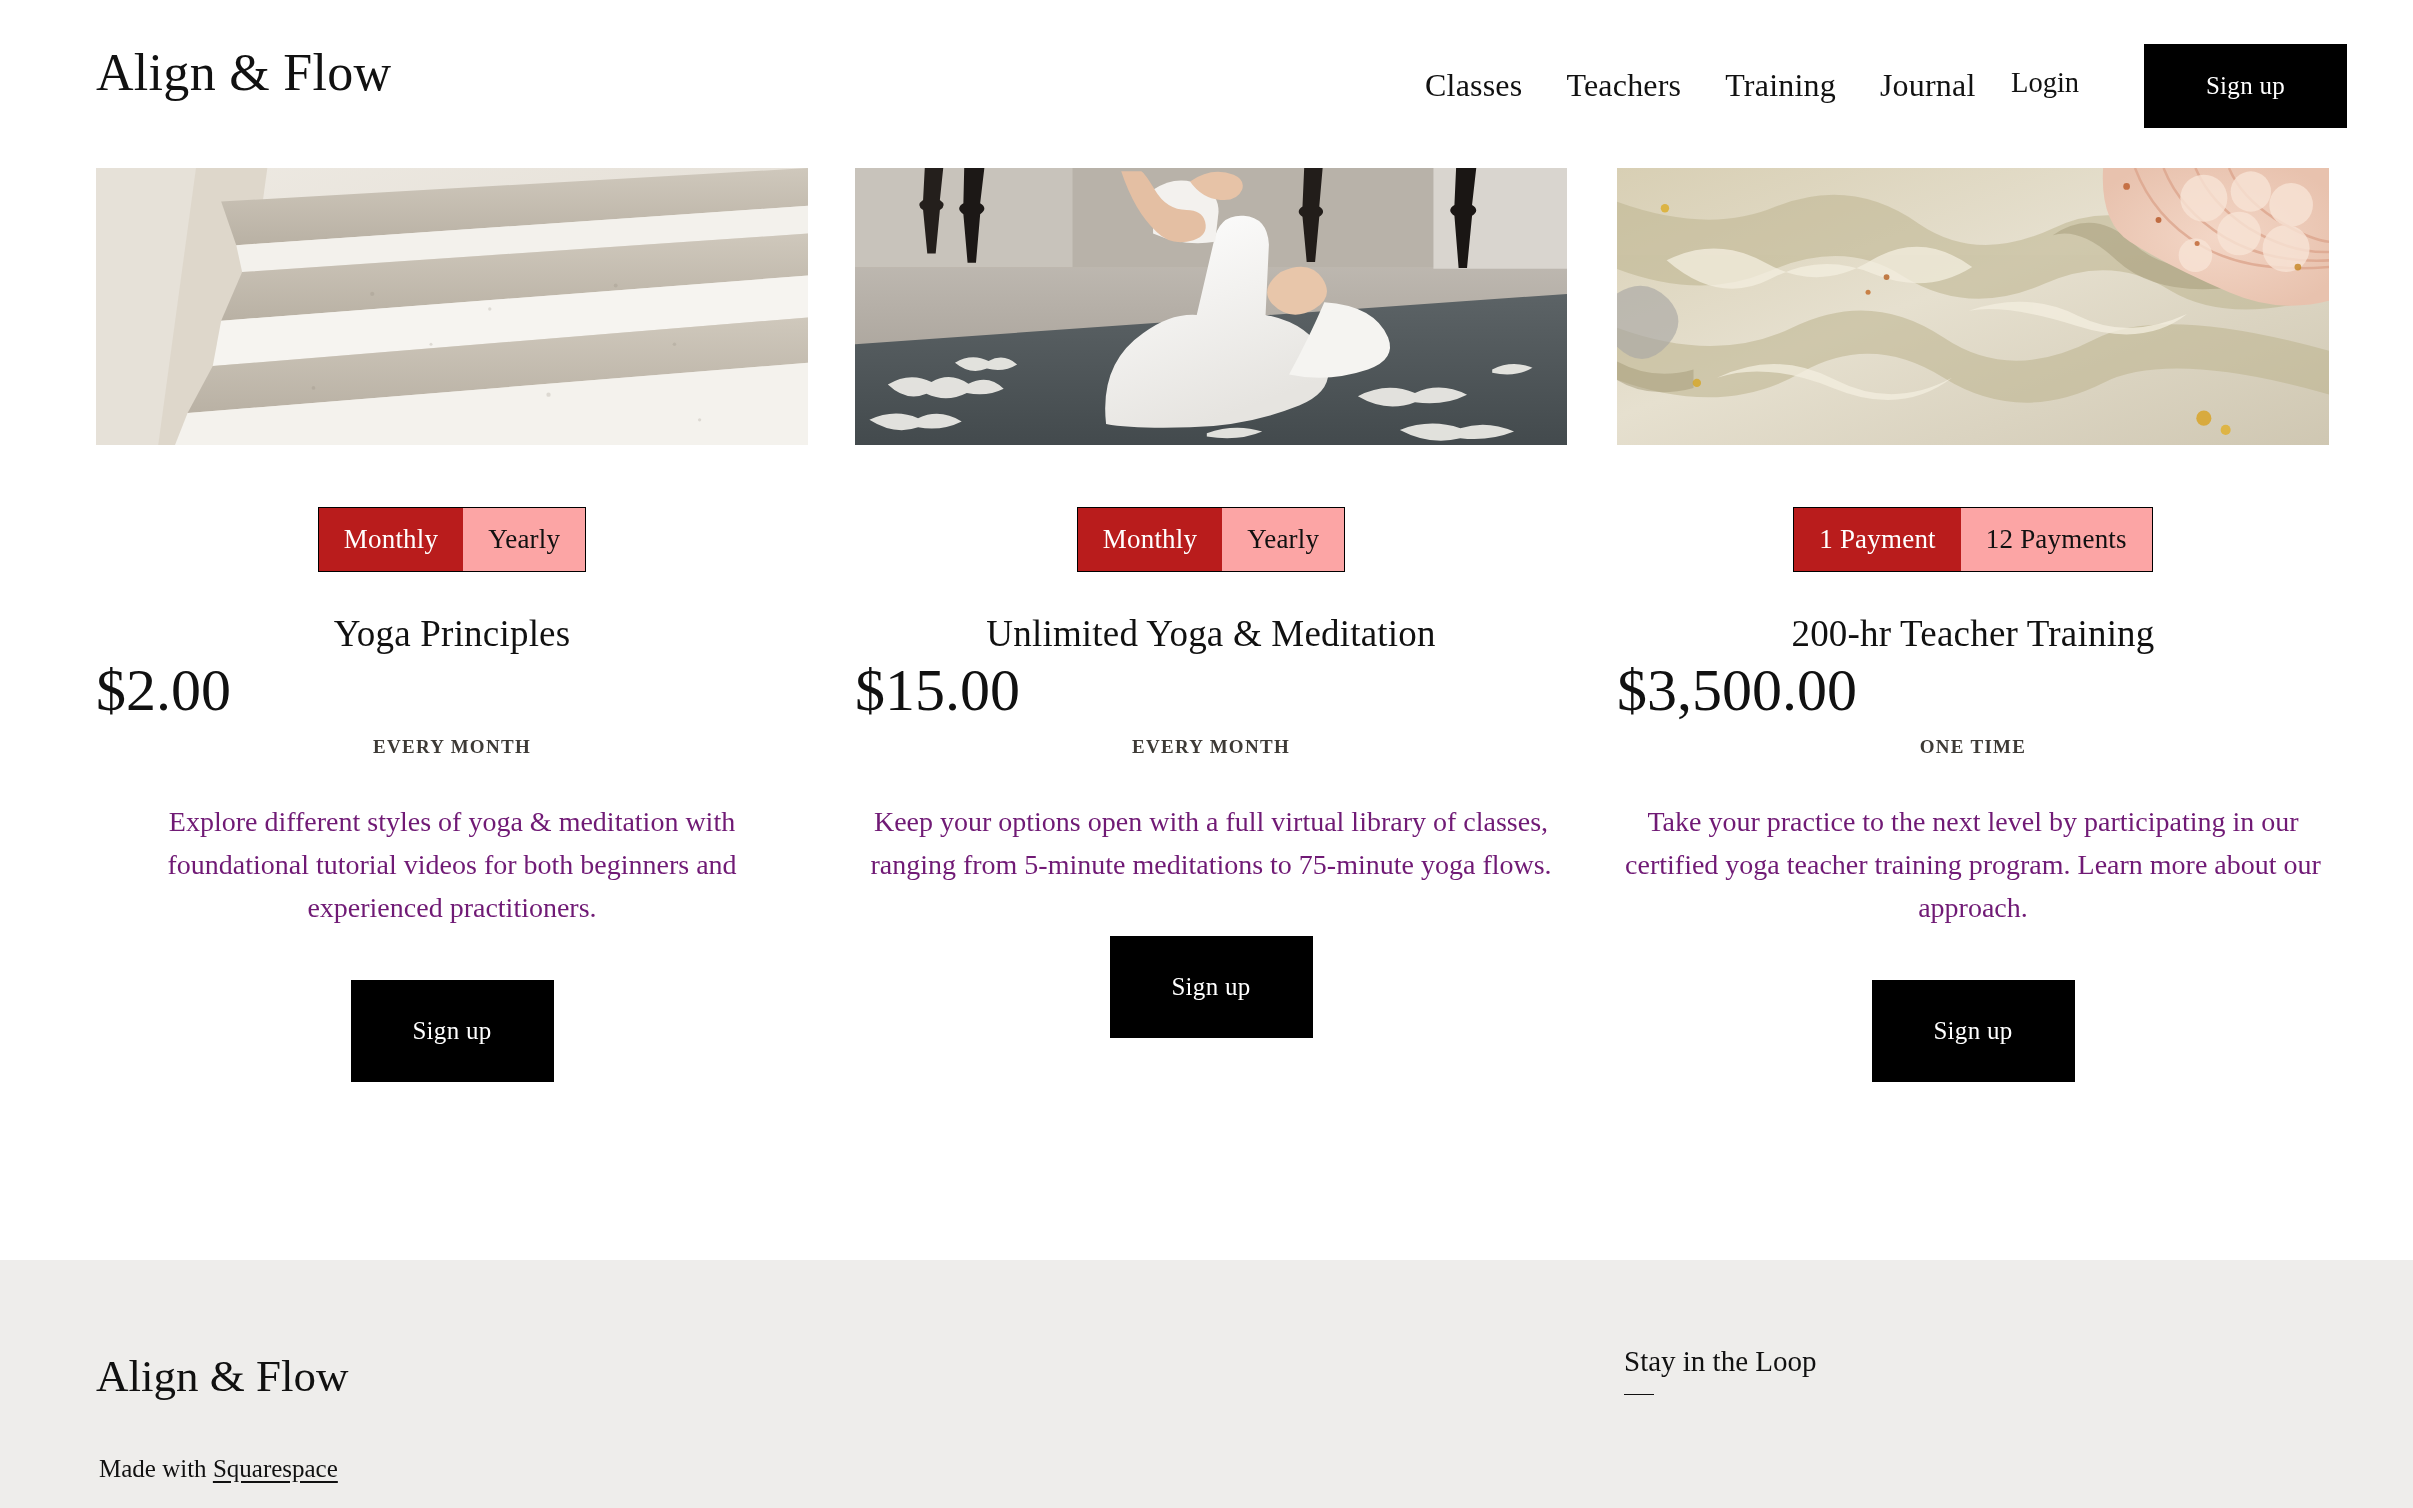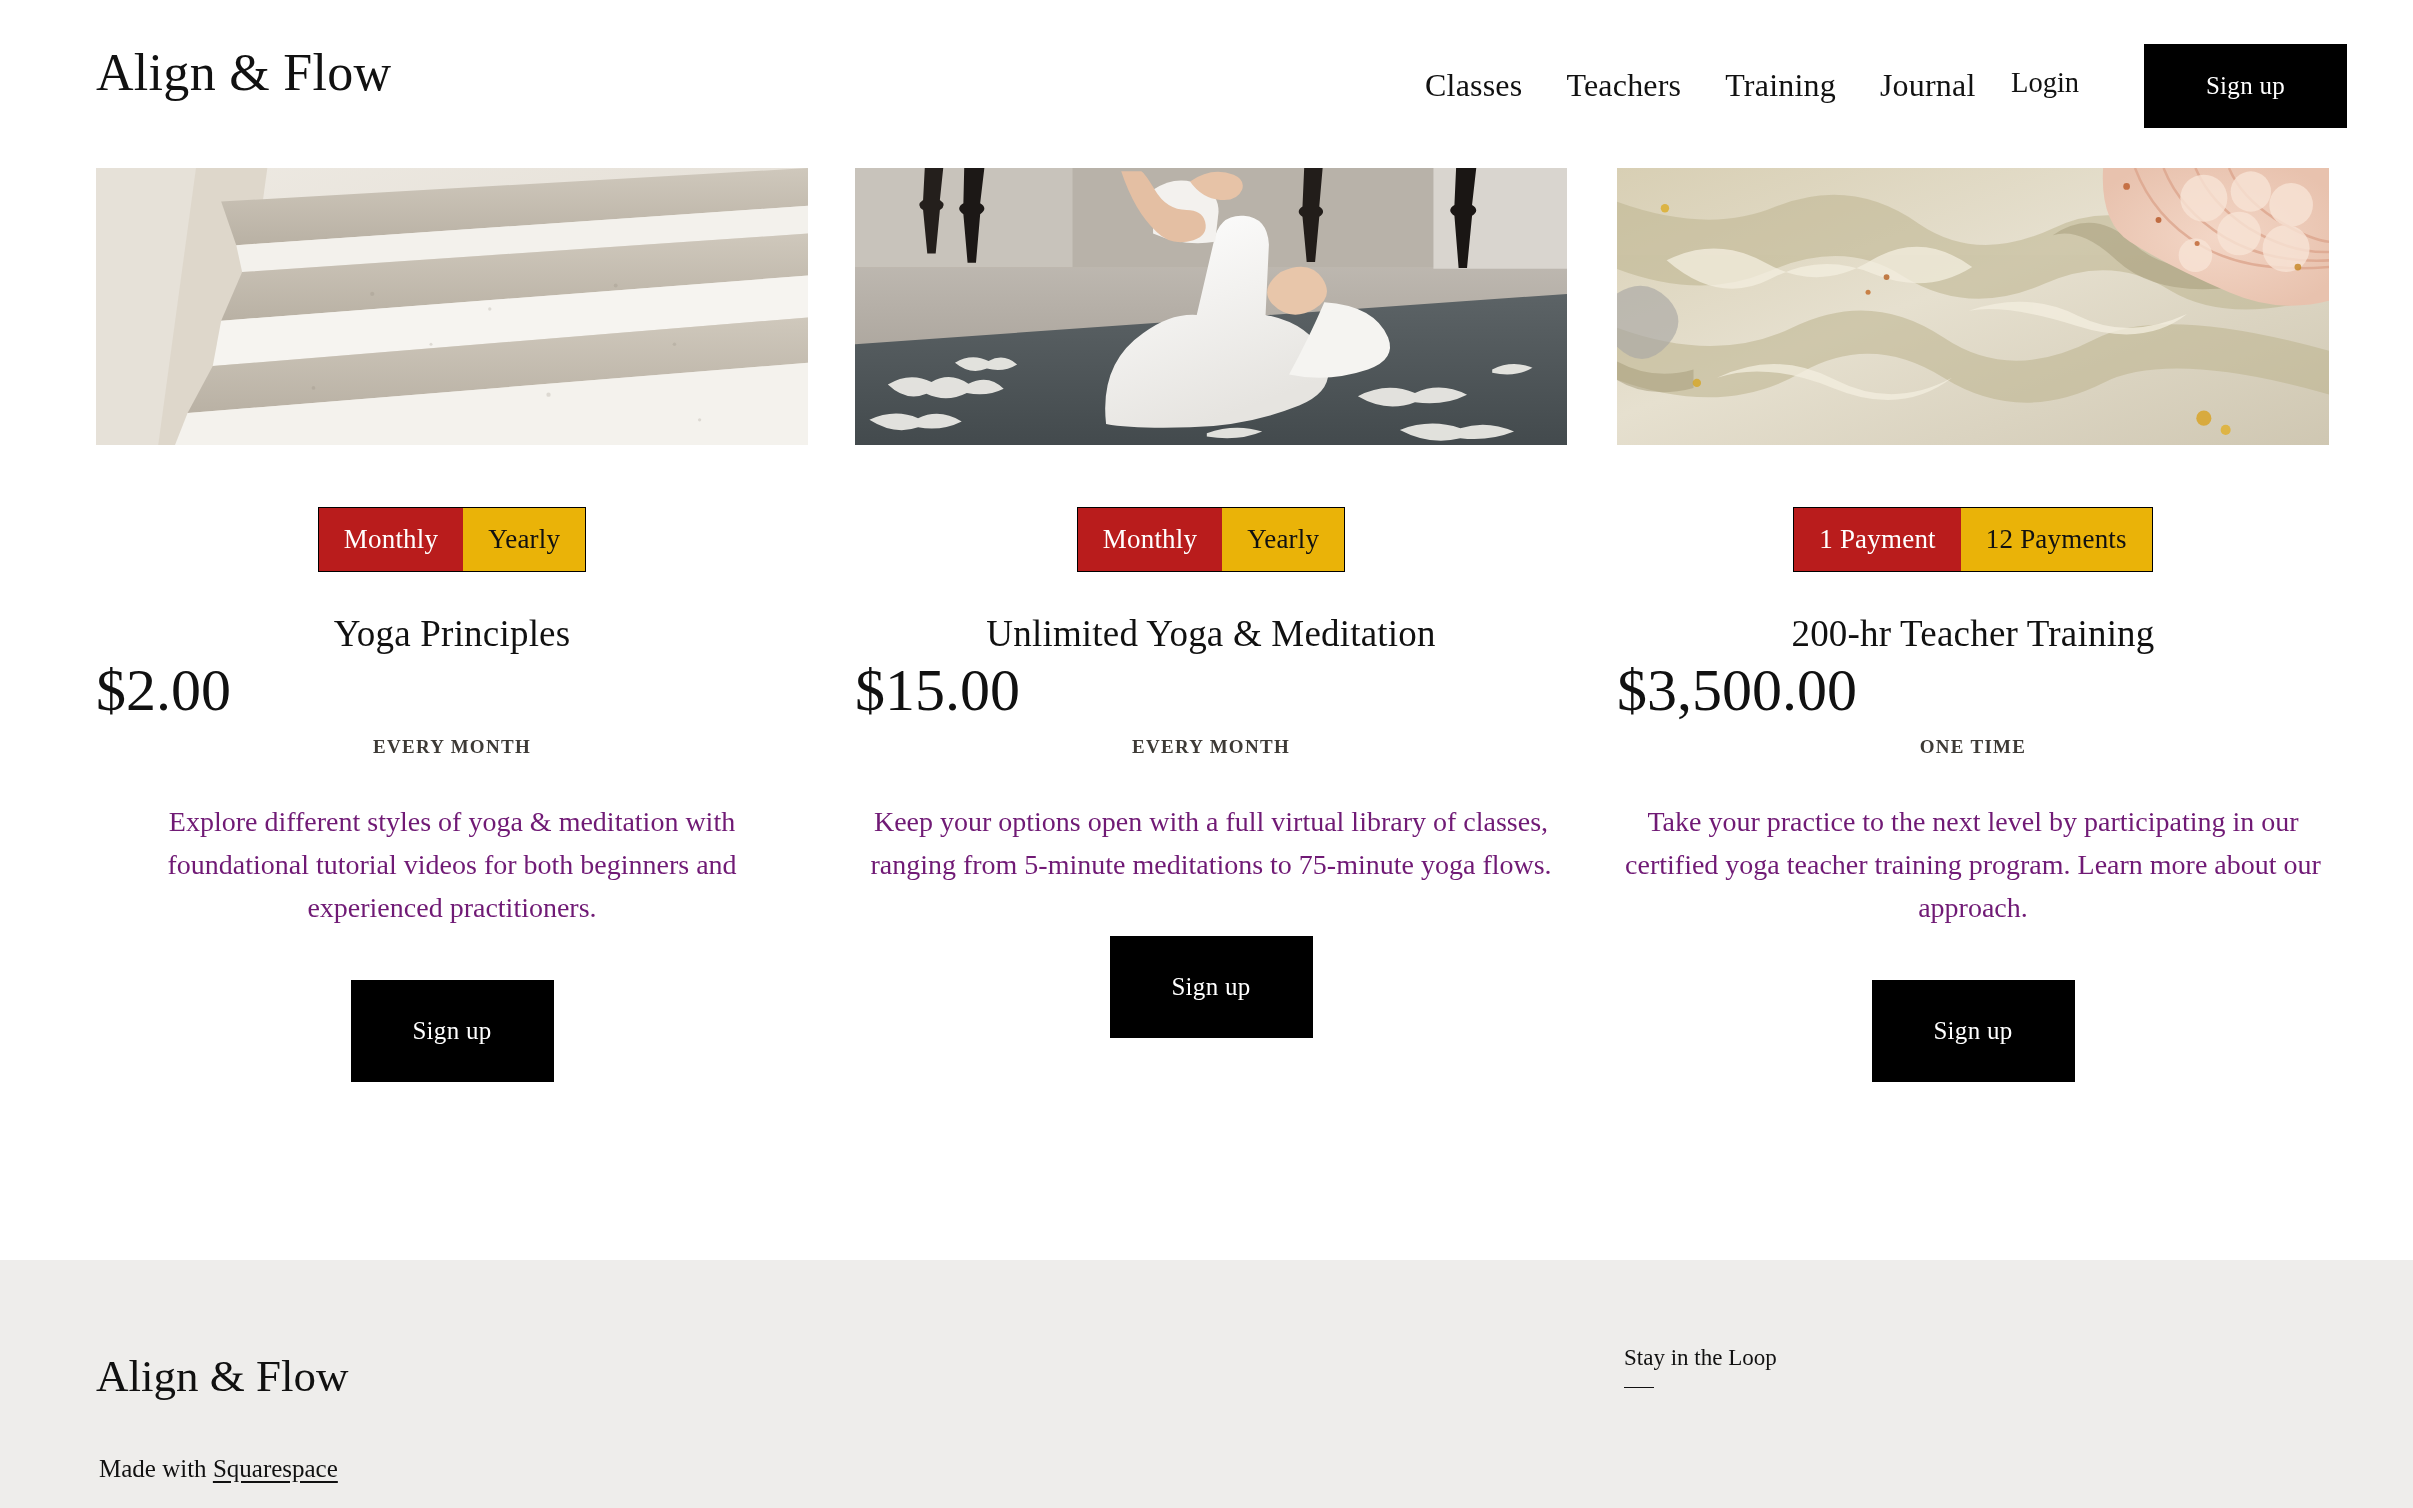--- a/index.html
+++ b/index.html
@@ -128,21 +128,21 @@
     height: 65px;
   }
   .toggle-opt {
     display: flex;
     align-items: center;
     justify-content: center;
     font-family: "Liberation Serif", "DejaVu Serif", serif;
     font-size: 27px;
     letter-spacing: 0.2px;
     padding: 0 25px;
-    background: #eab308;
+    background: #fca5a5;
     color: #111111;
     border: none;
     cursor: pointer;
     white-space: nowrap;
   }
   .toggle-opt.active {
     background: #b91c1c;
     color: #ffffff;
   }
 
@@ -237,21 +237,21 @@
     text-decoration: underline;
     text-underline-offset: 4.2px;
   }
 
   .footer-newsletter {
     position: absolute;
     left: 1624px;
     top: 84px;
   }
   .newsletter-title {
-    font-size: 23px;
+    font-size: 29px;
     line-height: 1.2;
     color: #111111;
     white-space: nowrap;
   }
   .newsletter-dash {
     margin-top: 15px;
     width: 30px;
     height: 1.7px;
     background: #111111;
   }

